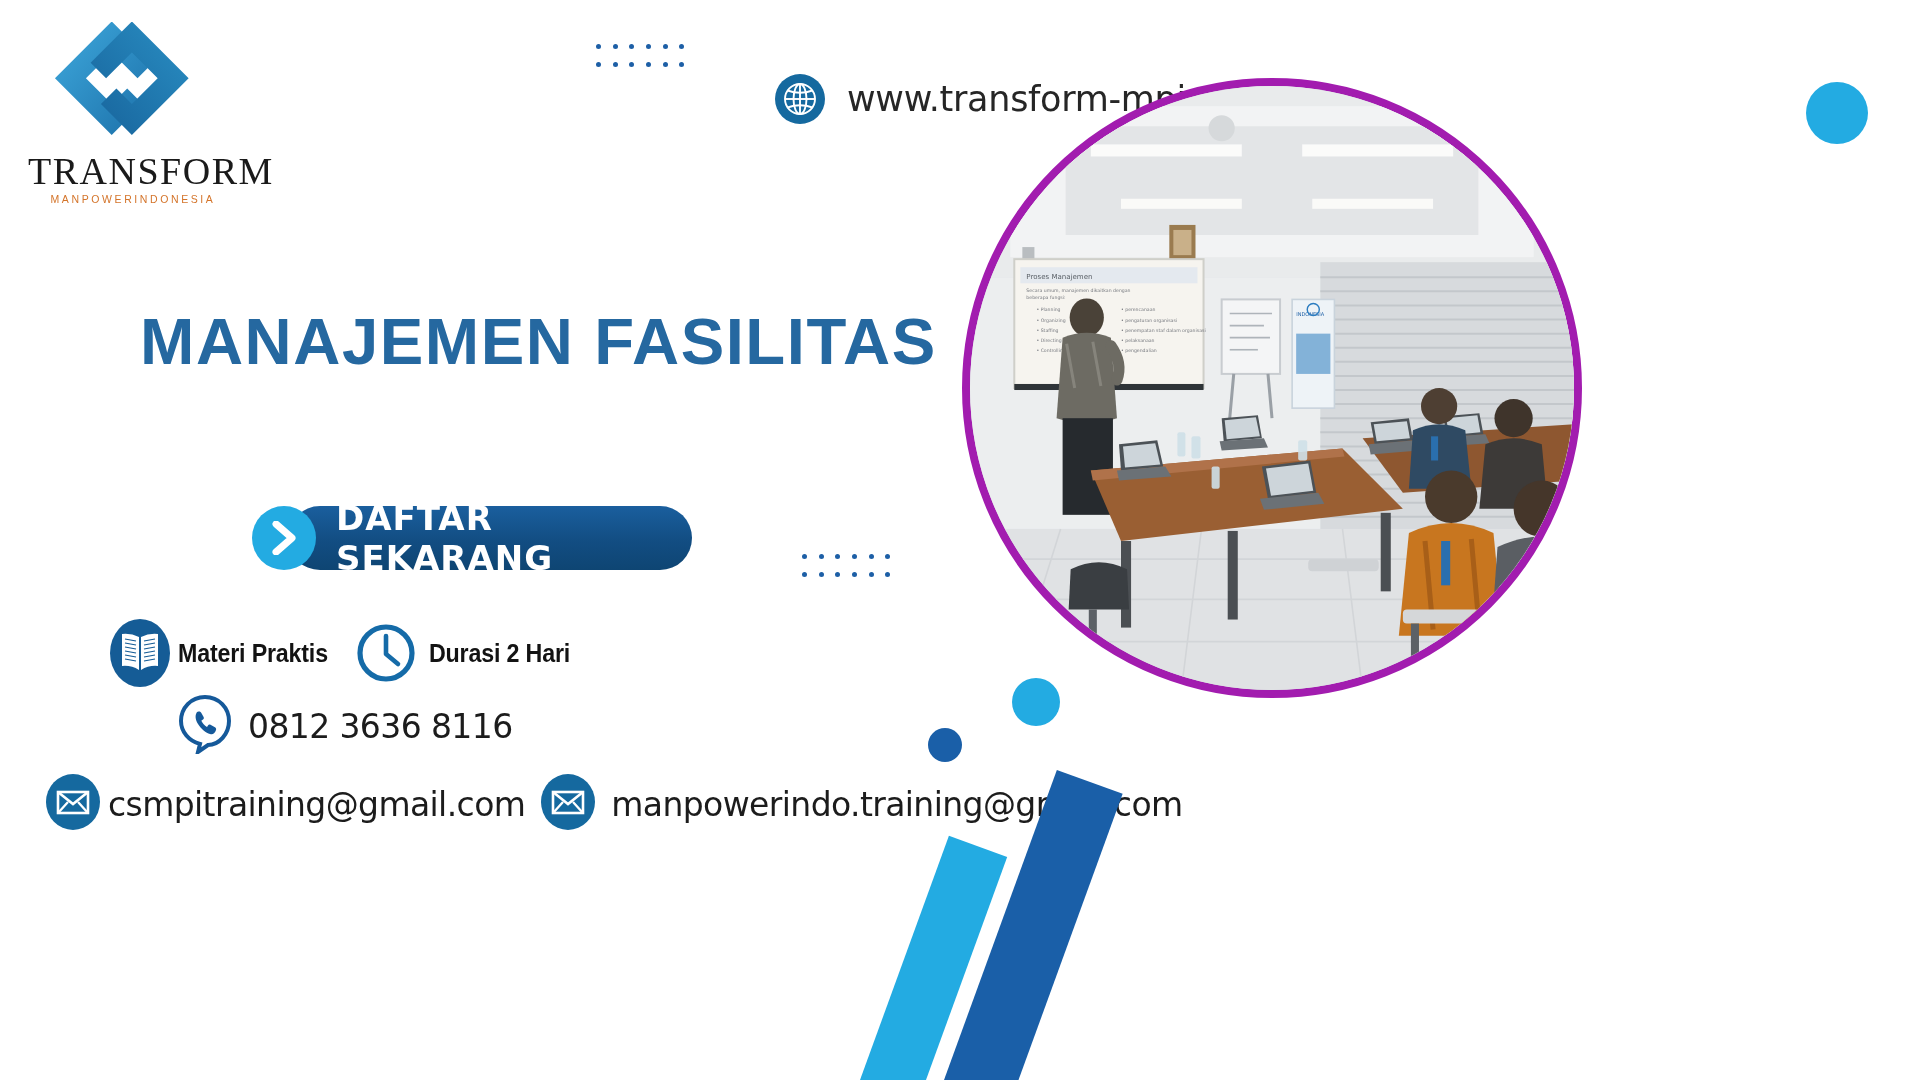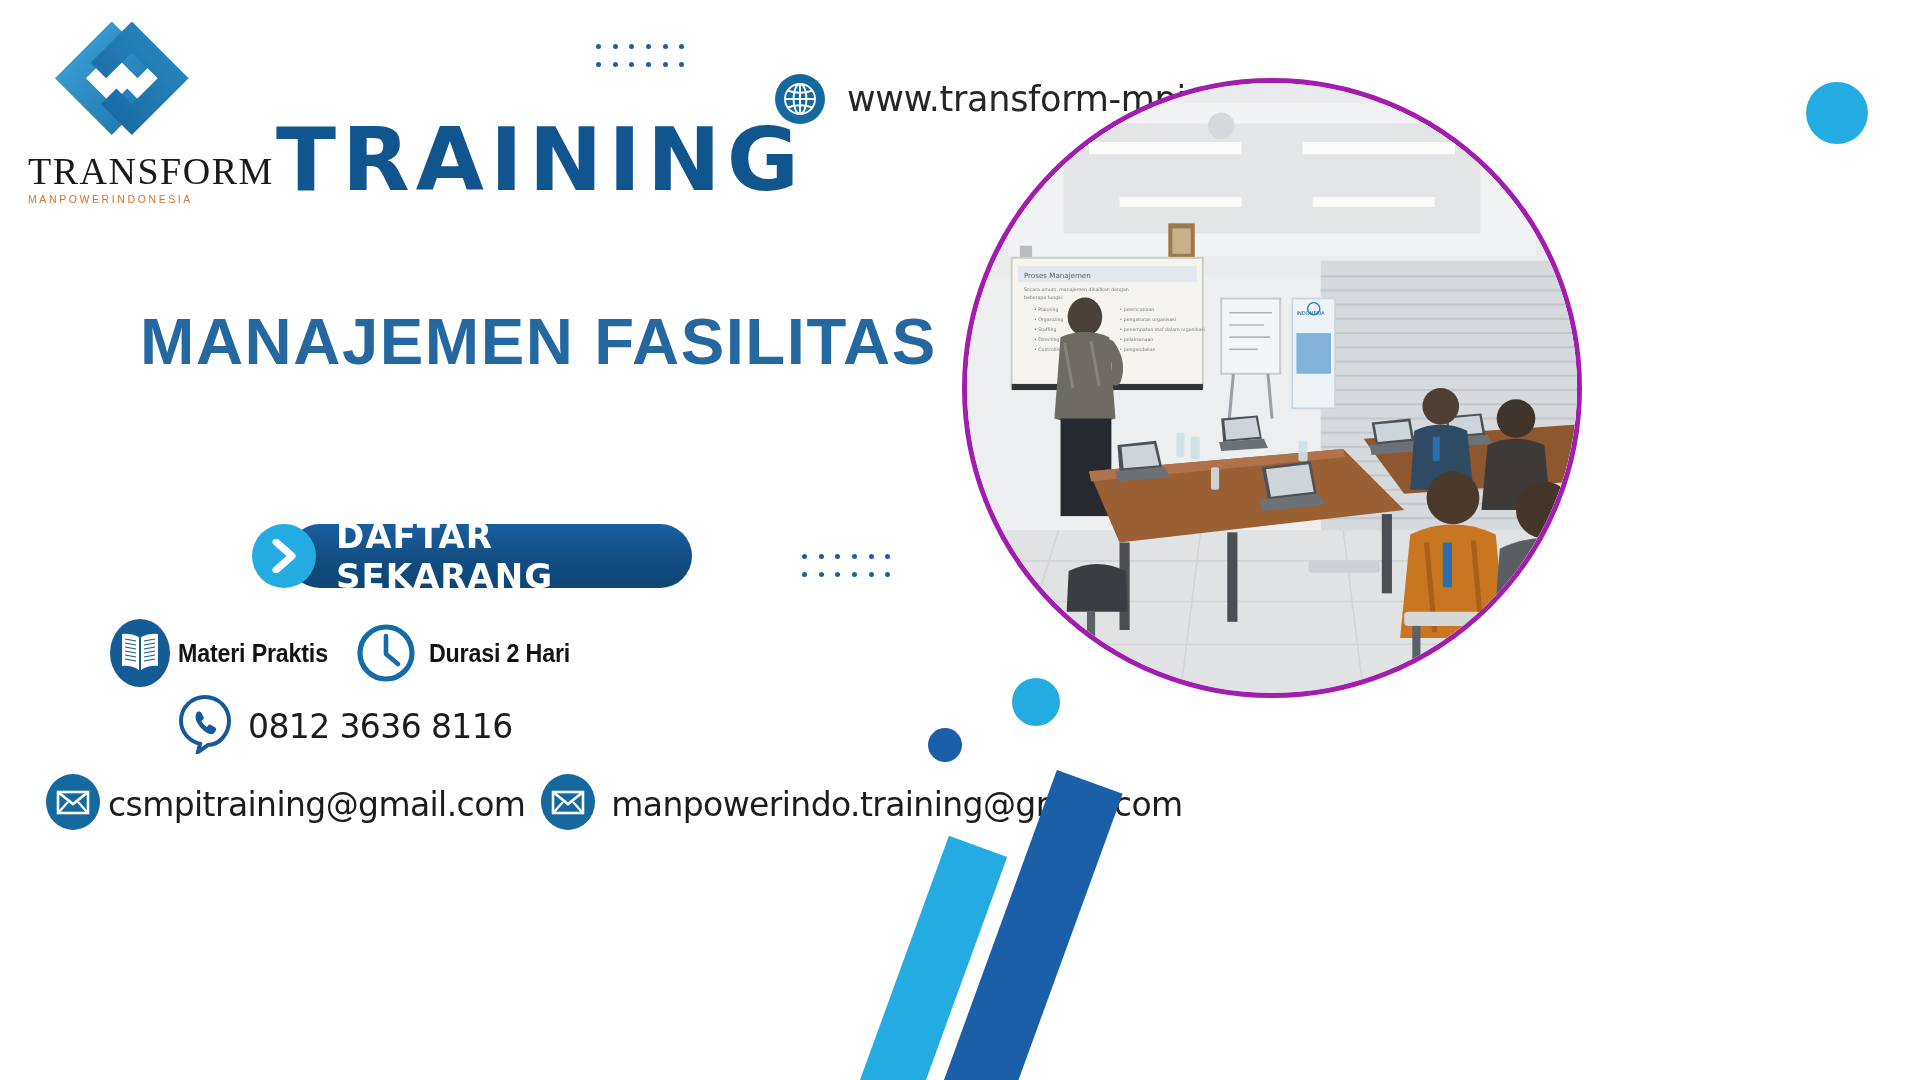--- a/index.html
+++ b/index.html
@@ -13,21 +13,21 @@
 
   
   .logo { position:absolute; left:28px; top:22px; width:210px; }
   .logo-mark { width:160px; height:128px; margin:0 auto; display:block; }
   .logo-word {
     text-align:center; font-family:"Liberation Serif", serif;
     font-size:38px; letter-spacing:1.5px; color:#1a1a1a; line-height:1;
     margin-top:2px;
   }
   .logo-sub {
-    text-align:left; font-family:"Liberation Sans", sans-serif;
+    text-align:center; font-family:"Liberation Sans", sans-serif;
     font-size:10.5px; letter-spacing:2.6px; color:#d4742a; line-height:1;
     margin-top:4px; font-weight:400;
   }
 
   
   .dotgrid { position:absolute; display:grid; grid-template-columns:repeat(6,1fr); grid-auto-rows:18px; }
   .dotgrid i { width:5px; height:5px; border-radius:50%; background:#1d5fa6; display:block; }
   #dots-top { left:596px; top:44px; width:100px; }
   #dots-mid { left:802px; top:554px; width:100px; }
 
@@ -47,21 +47,21 @@
   .h-topic {
     position:absolute; left:140px; top:310px;
     font-size:64px; font-weight:bold; color:#2568a0;
     letter-spacing:1.5px; line-height:1;
     font-family:"Liberation Sans", sans-serif;
     transform:scaleX(1.02); transform-origin:left center;
   }
 
   
   .cta {
-    position:absolute; left:252px; top:524px;
+    position:absolute; left:252px; top:506px;
     width:440px; height:64px;
     display:flex; align-items:center;
   }
   .cta-pill {
     position:absolute; left:36px; top:0; width:404px; height:64px;
     border-radius:32px;
     background:linear-gradient(180deg,#1a5f9e 0%,#124d82 55%,#0e4573 100%);
   }
   .cta-circle {
     position:absolute; left:0; top:0; width:64px; height:64px; border-radius:50%;
@@ -91,21 +91,21 @@
   .citem { display:flex; align-items:center; }
   .citem .ic { flex:0 0 auto; }
   .ctext {
     font-size:33px; color:#1c1c1c; white-space:nowrap; font-weight:400;
     font-family:"DejaVu Sans", sans-serif; letter-spacing:-0.6px;
   }
 
   
   .photo-wrap {
     position:absolute; left:962px; top:78px; width:620px; height:620px;
-    border-radius:50%; border:5px solid #a21caf; overflow:hidden;
+    border-radius:50%; border:8px solid #a21caf; overflow:hidden;
     background:#d8dde2;
   }
   .photo { position:absolute; inset:0; }
 
   
   .dot-cyan { position:absolute; border-radius:50%; background:#23abe2; }
   #dot-tr { right:52px; top:82px; width:62px; height:62px; }
   #dot-ml { left:1012px; top:678px; width:48px; height:48px; }
   #dot-sm { left:928px; top:728px; width:34px; height:34px; background:#1a5fa8; }
 
@@ -180,21 +180,20 @@
         <ellipse cx="25" cy="25" rx="6.5" ry="15"></ellipse>
         <line x1="10" y1="25" x2="40" y2="25"></line>
         <path d="M12.5 16.5 Q25 21 37.5 16.5"></path>
         <path d="M12.5 33.5 Q25 29 37.5 33.5"></path>
         <line x1="25" y1="10" x2="25" y2="40"></line>
       </g>
     </svg>
     <span class="website-url">www.transform-mpi.com</span>
   </div>
 
-  <div class="h-training">TRAINING</div>
   <div class="h-topic">MANAJEMEN FASILITAS</div>
 
   <div class="cta">
     <div class="cta-pill"></div>
     <div class="cta-circle">
       <svg width="28" height="34" viewBox="0 0 28 34">
         <path d="M6 3 L22 17 L6 31" fill="none" stroke="#ffffff" stroke-width="7" stroke-linecap="round" stroke-linejoin="round"></path>
       </svg>
     </div>
     <div class="cta-label">DAFTAR  SEKARANG</div>

